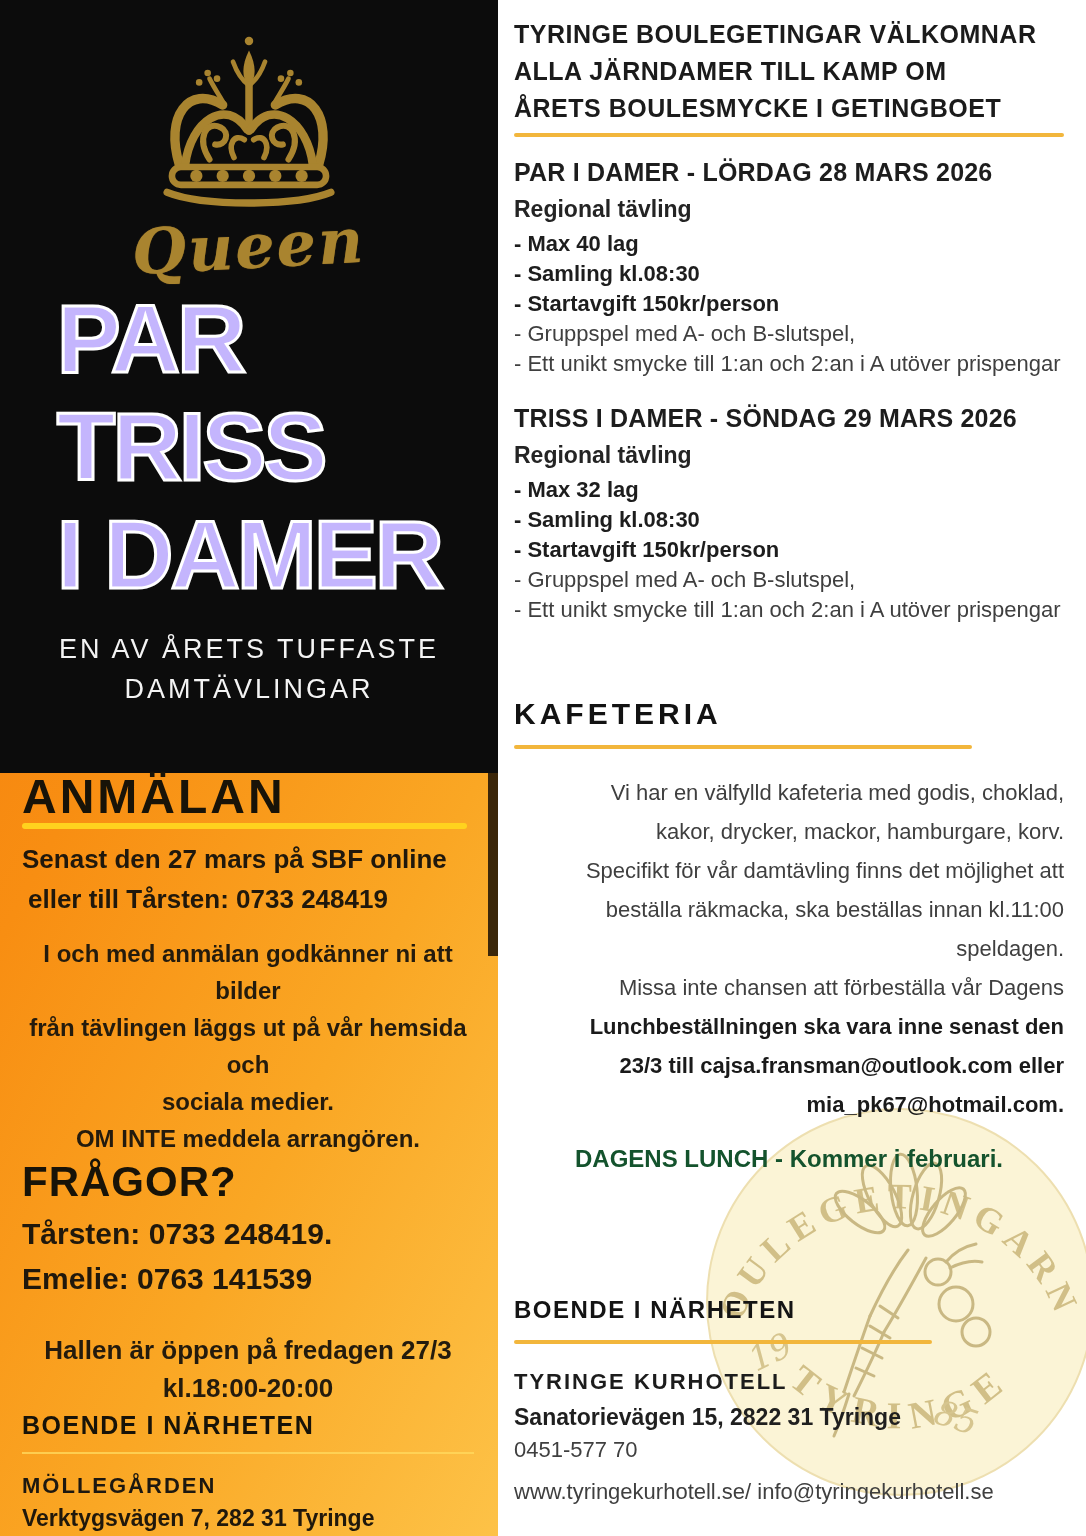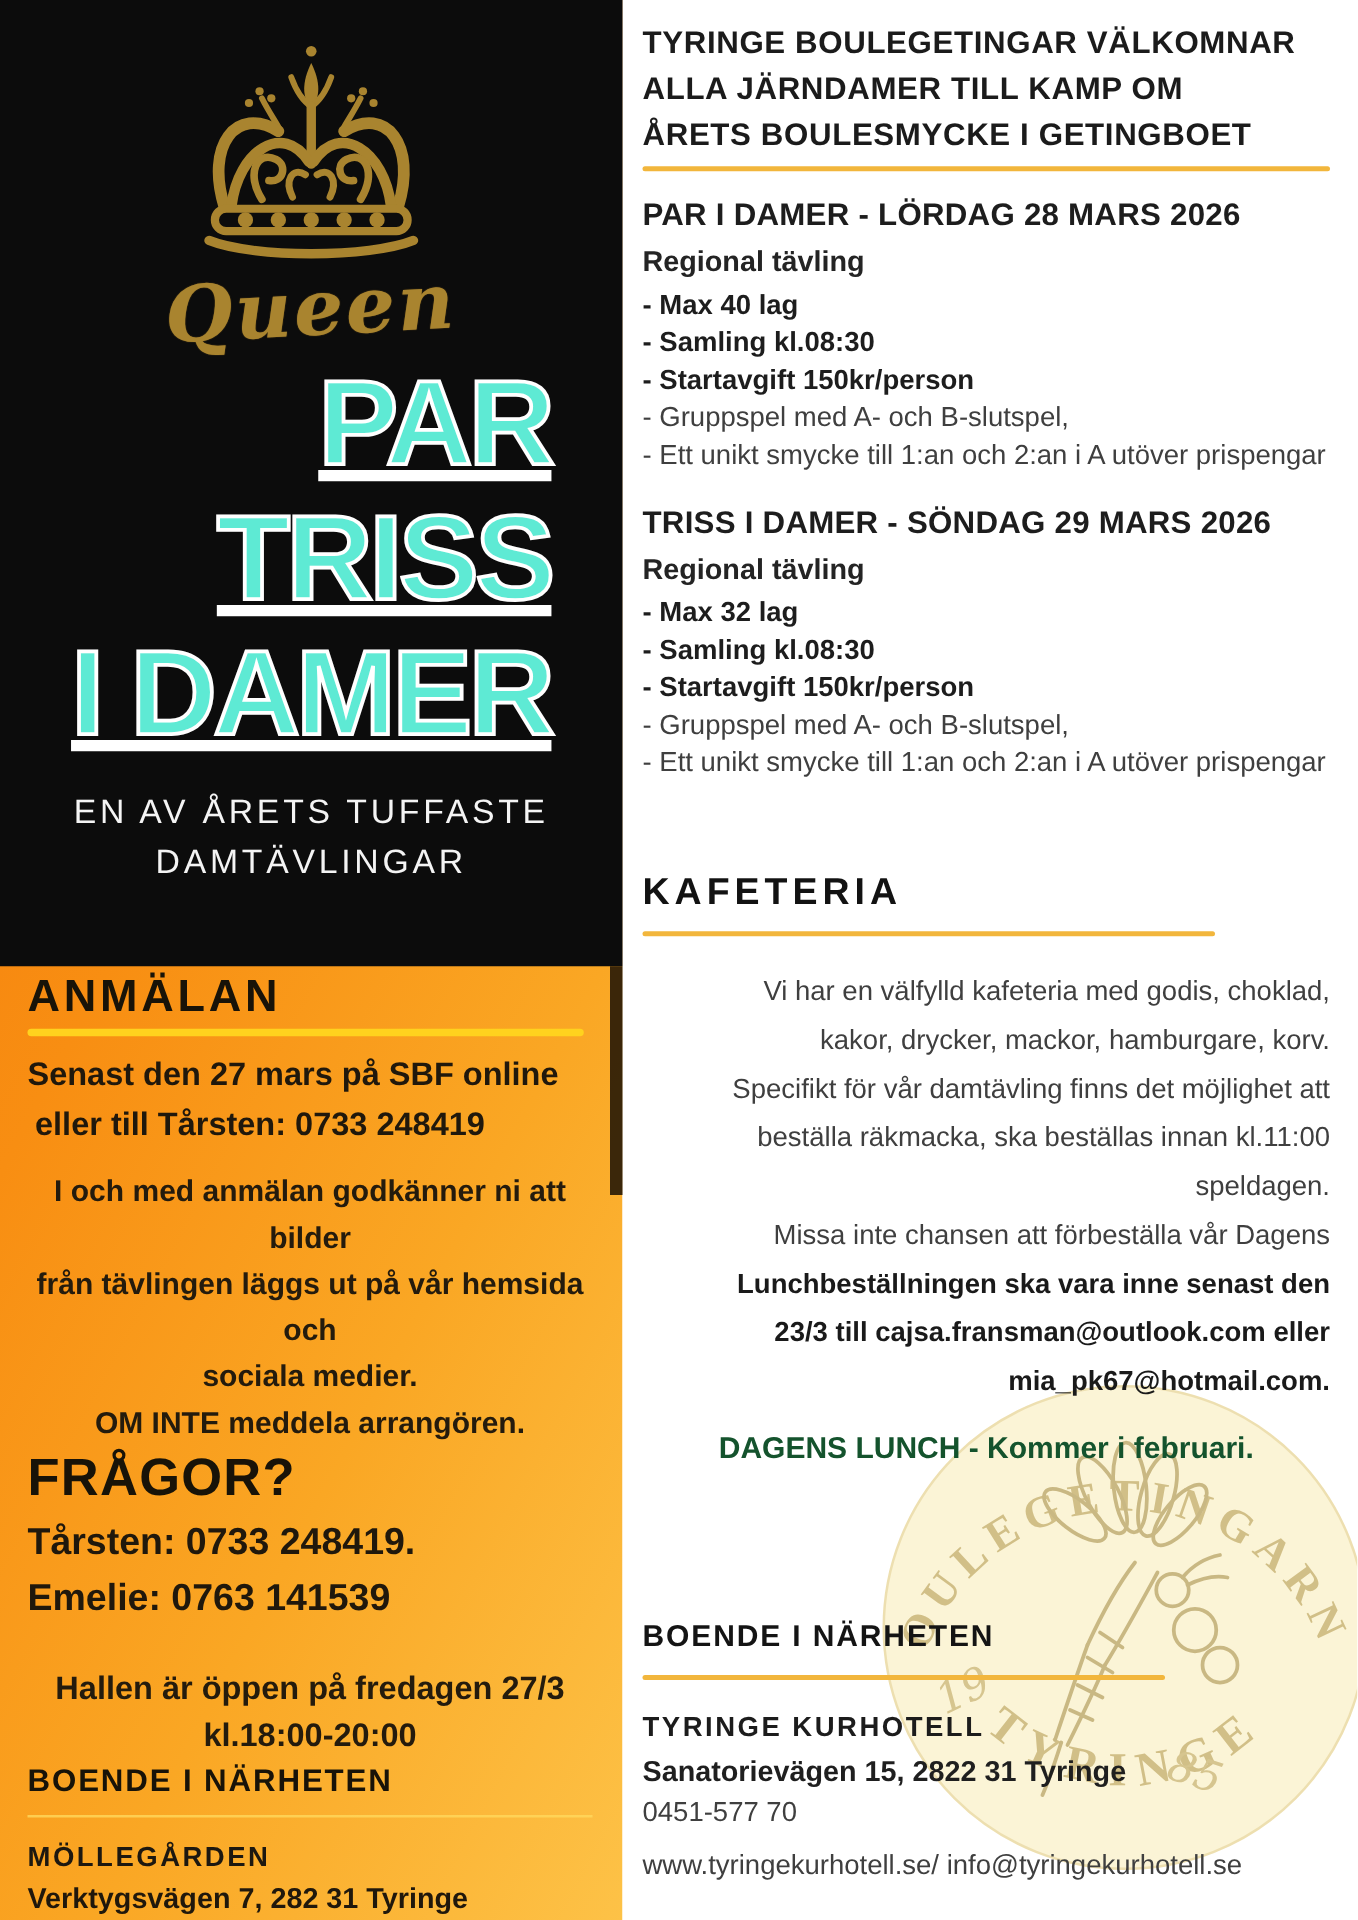--- a/index.html
+++ b/index.html
@@ -12,27 +12,27 @@
     background:linear-gradient(118deg,#f3770b 0%,#f88e12 38%,#faa724 68%,#fdc247 100%); }
   .black-panel { width:498px; height:773px; background:#0c0c0c;
     display:flex; flex-direction:column; align-items:center; position:relative; z-index:2; }
   .edge-strip { position:absolute; left:488px; top:773px; width:10px; height:183px;
     background:rgba(22,13,4,0.84); z-index:3; }
 
   .crown-svg { width:228px; height:188px; margin-top:26px; }
   .queen-script { font-family:"DejaVu Serif", serif; font-style:italic; font-weight:bold;
     font-size:62px; color:#a9842f; margin-top:-4px; transform:rotate(-3deg);
     text-shadow:0 0 1px #7c5d1e; letter-spacing:2px; }
-  .main-title { margin-top:2px; text-align:right; color:#5eead4; font-weight:bold;
-    font-size:96px; line-height:108px; letter-spacing:-3px;text-decoration:underline; -webkit-text-stroke:3px #ffffff; }
+  .main-title { margin-top:2px; text-align:left; color:#c4b5fd; font-weight:bold;
+    font-size:96px; line-height:108px; letter-spacing:-3px; -webkit-text-stroke:3px #ffffff; }
   .subtitle { margin-top:20px; text-align:center; color:#f4f4f4; font-size:27px;
     line-height:40px; letter-spacing:3px; font-weight:normal; }
 
   .orange-content { position:relative; z-index:2; padding:4px 20px 0 22px; color:#1f1a12; }
-  .anmalan-h { font-size:36px; font-weight:bold; letter-spacing:3px; color:#181308; line-height:40px; }
+  .anmalan-h { font-size:48px; font-weight:bold; letter-spacing:3px; color:#181308; line-height:40px; }
   .anmalan-underline { width:445px; height:6px; background:#ffd21e; border-radius:3px; margin-top:6px; }
   .reg-lines { margin-top:10px; font-weight:bold; font-size:26px; line-height:40px; color:#20180c; }
   .reg-lines .l2 { padding-left:6px; }
   .consent { margin-top:16px; text-align:center; font-weight:bold; font-size:24px;
     line-height:37px; color:#241b0d; width:452px; }
   .fragor-h { margin-top:2px; font-size:42px; font-weight:bold; letter-spacing:1px; color:#181308; line-height:46px; }
   .contacts { margin-top:6px; font-weight:bold; font-size:30px; line-height:45px; color:#20180c; }
   .hall { margin-top:30px; text-align:center; font-weight:bold; font-size:26px; line-height:38px; color:#241b0d; width:452px; }
   .boende-left-h { margin-top:6px; font-size:25px; font-weight:bold; letter-spacing:1.5px; color:#181308; line-height:25px; }
   .left-divider { margin-top:14px; width:452px; height:2px; background:rgba(255,216,92,0.8); }

